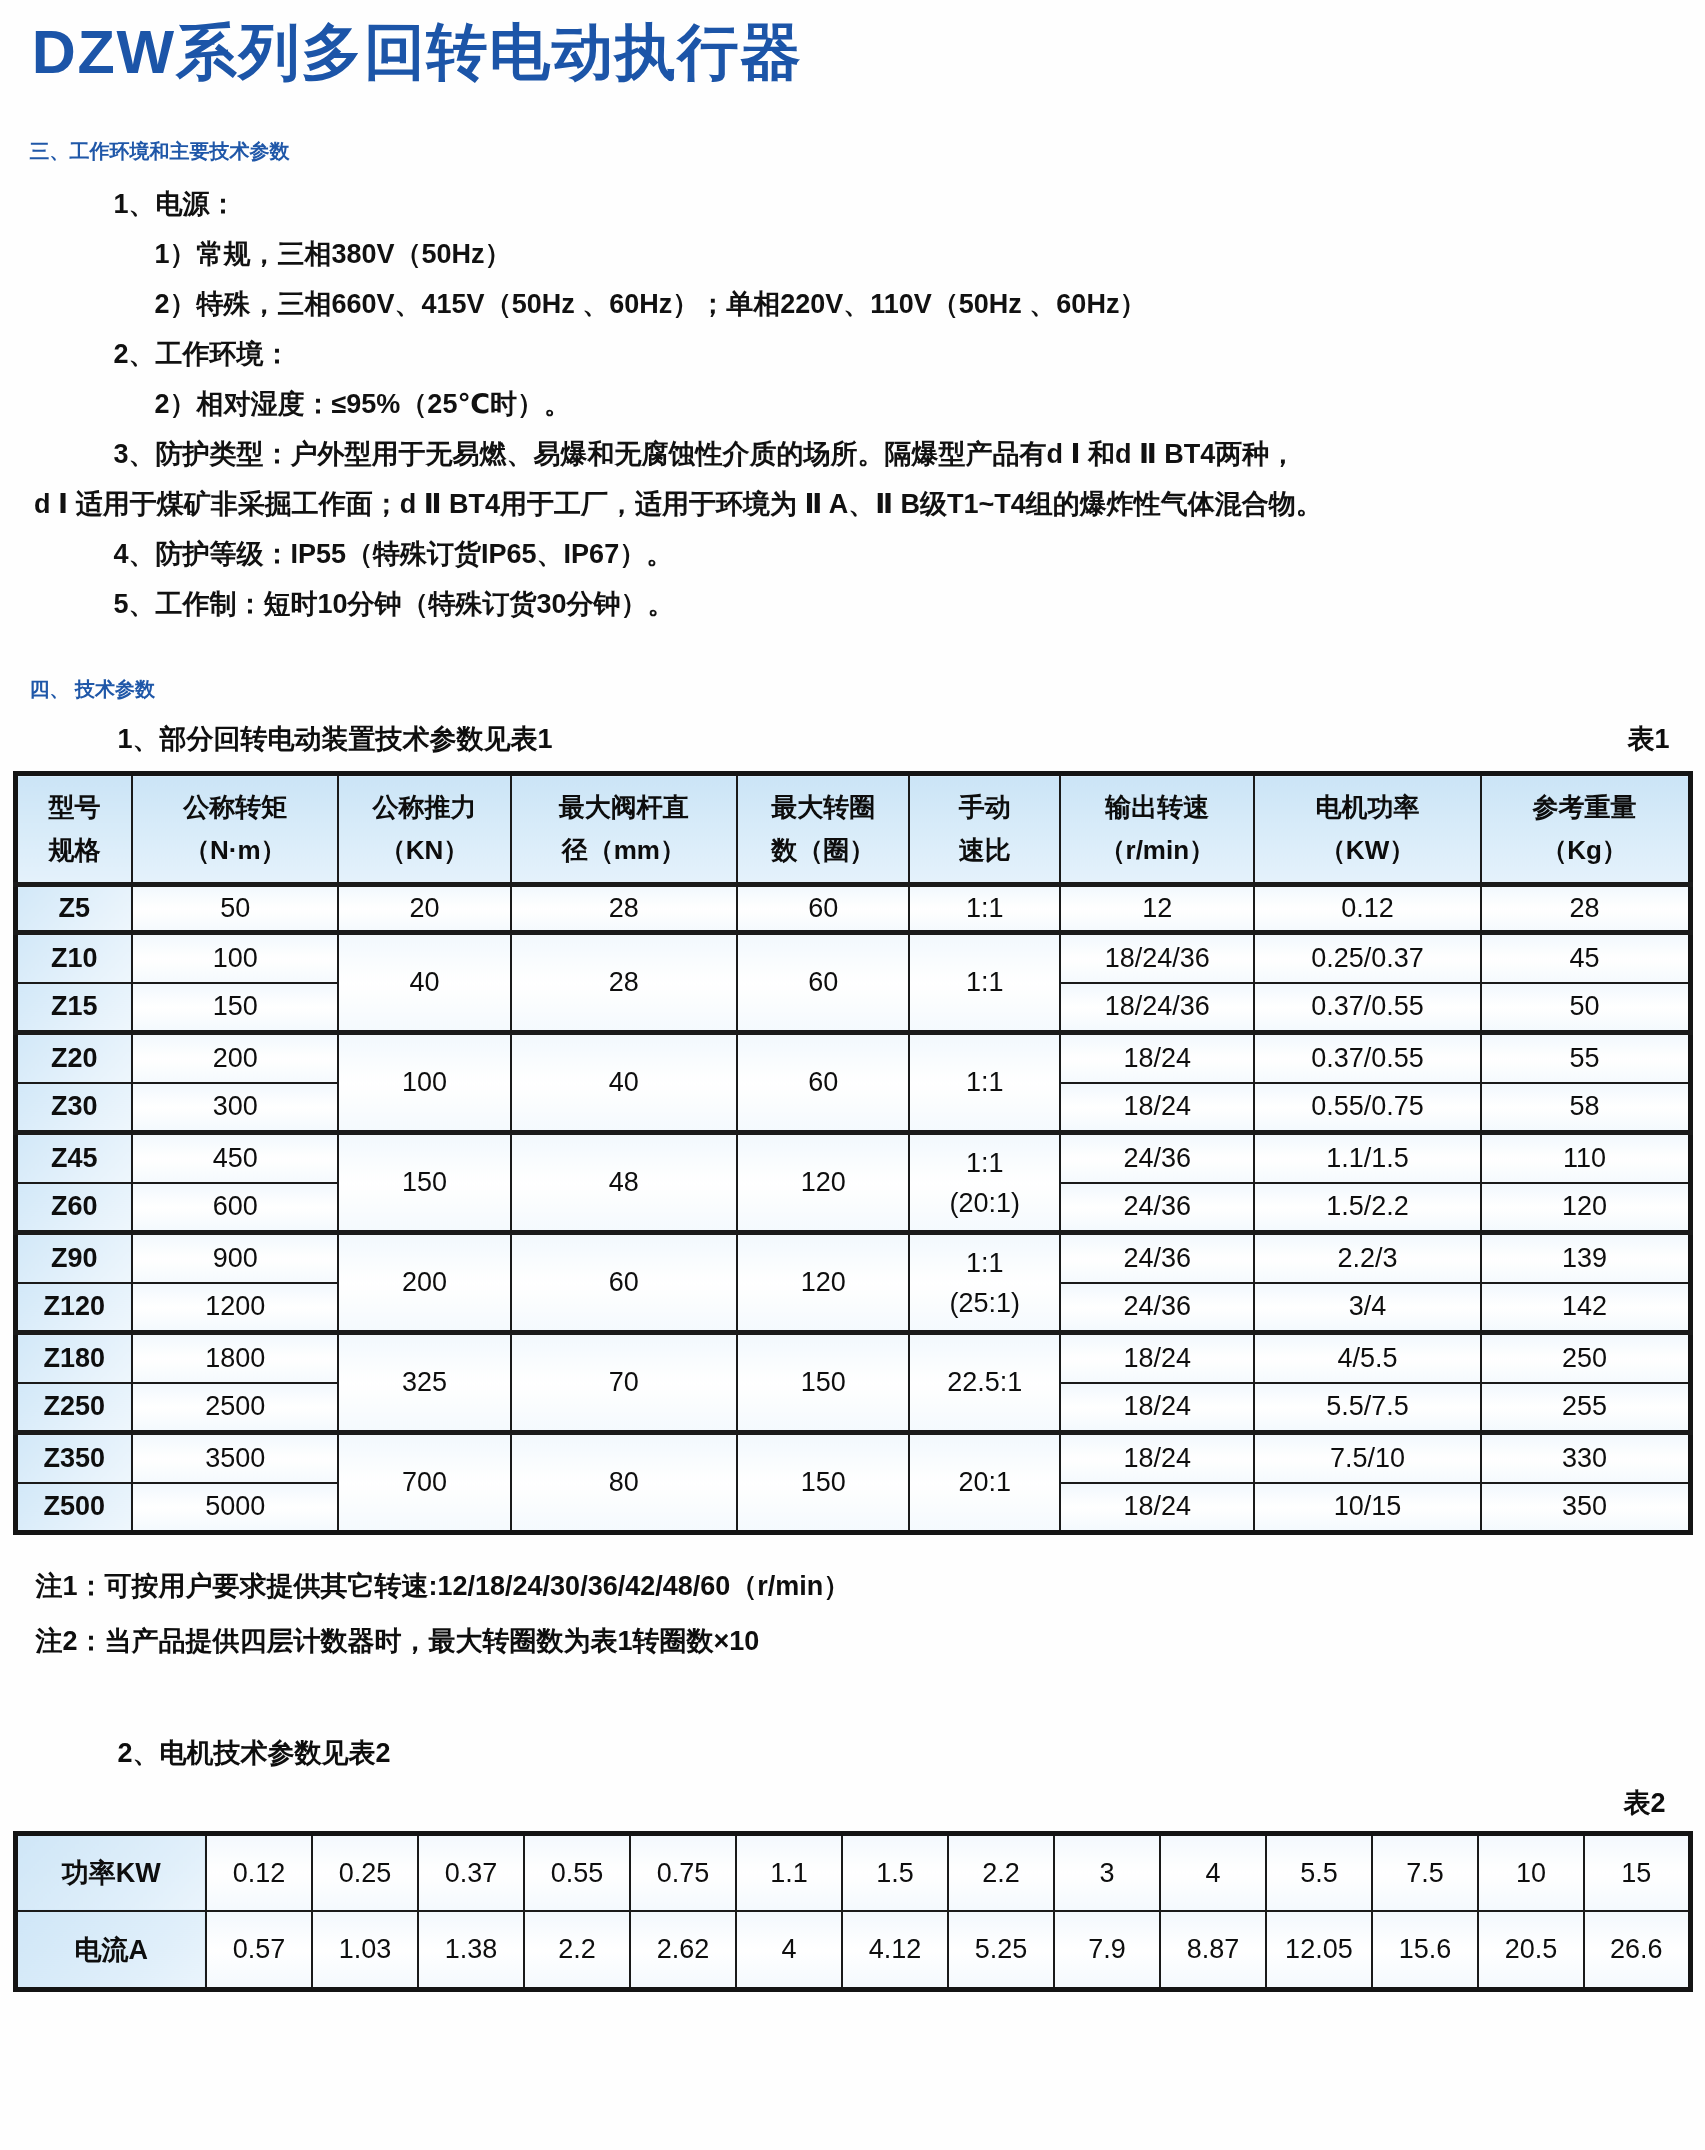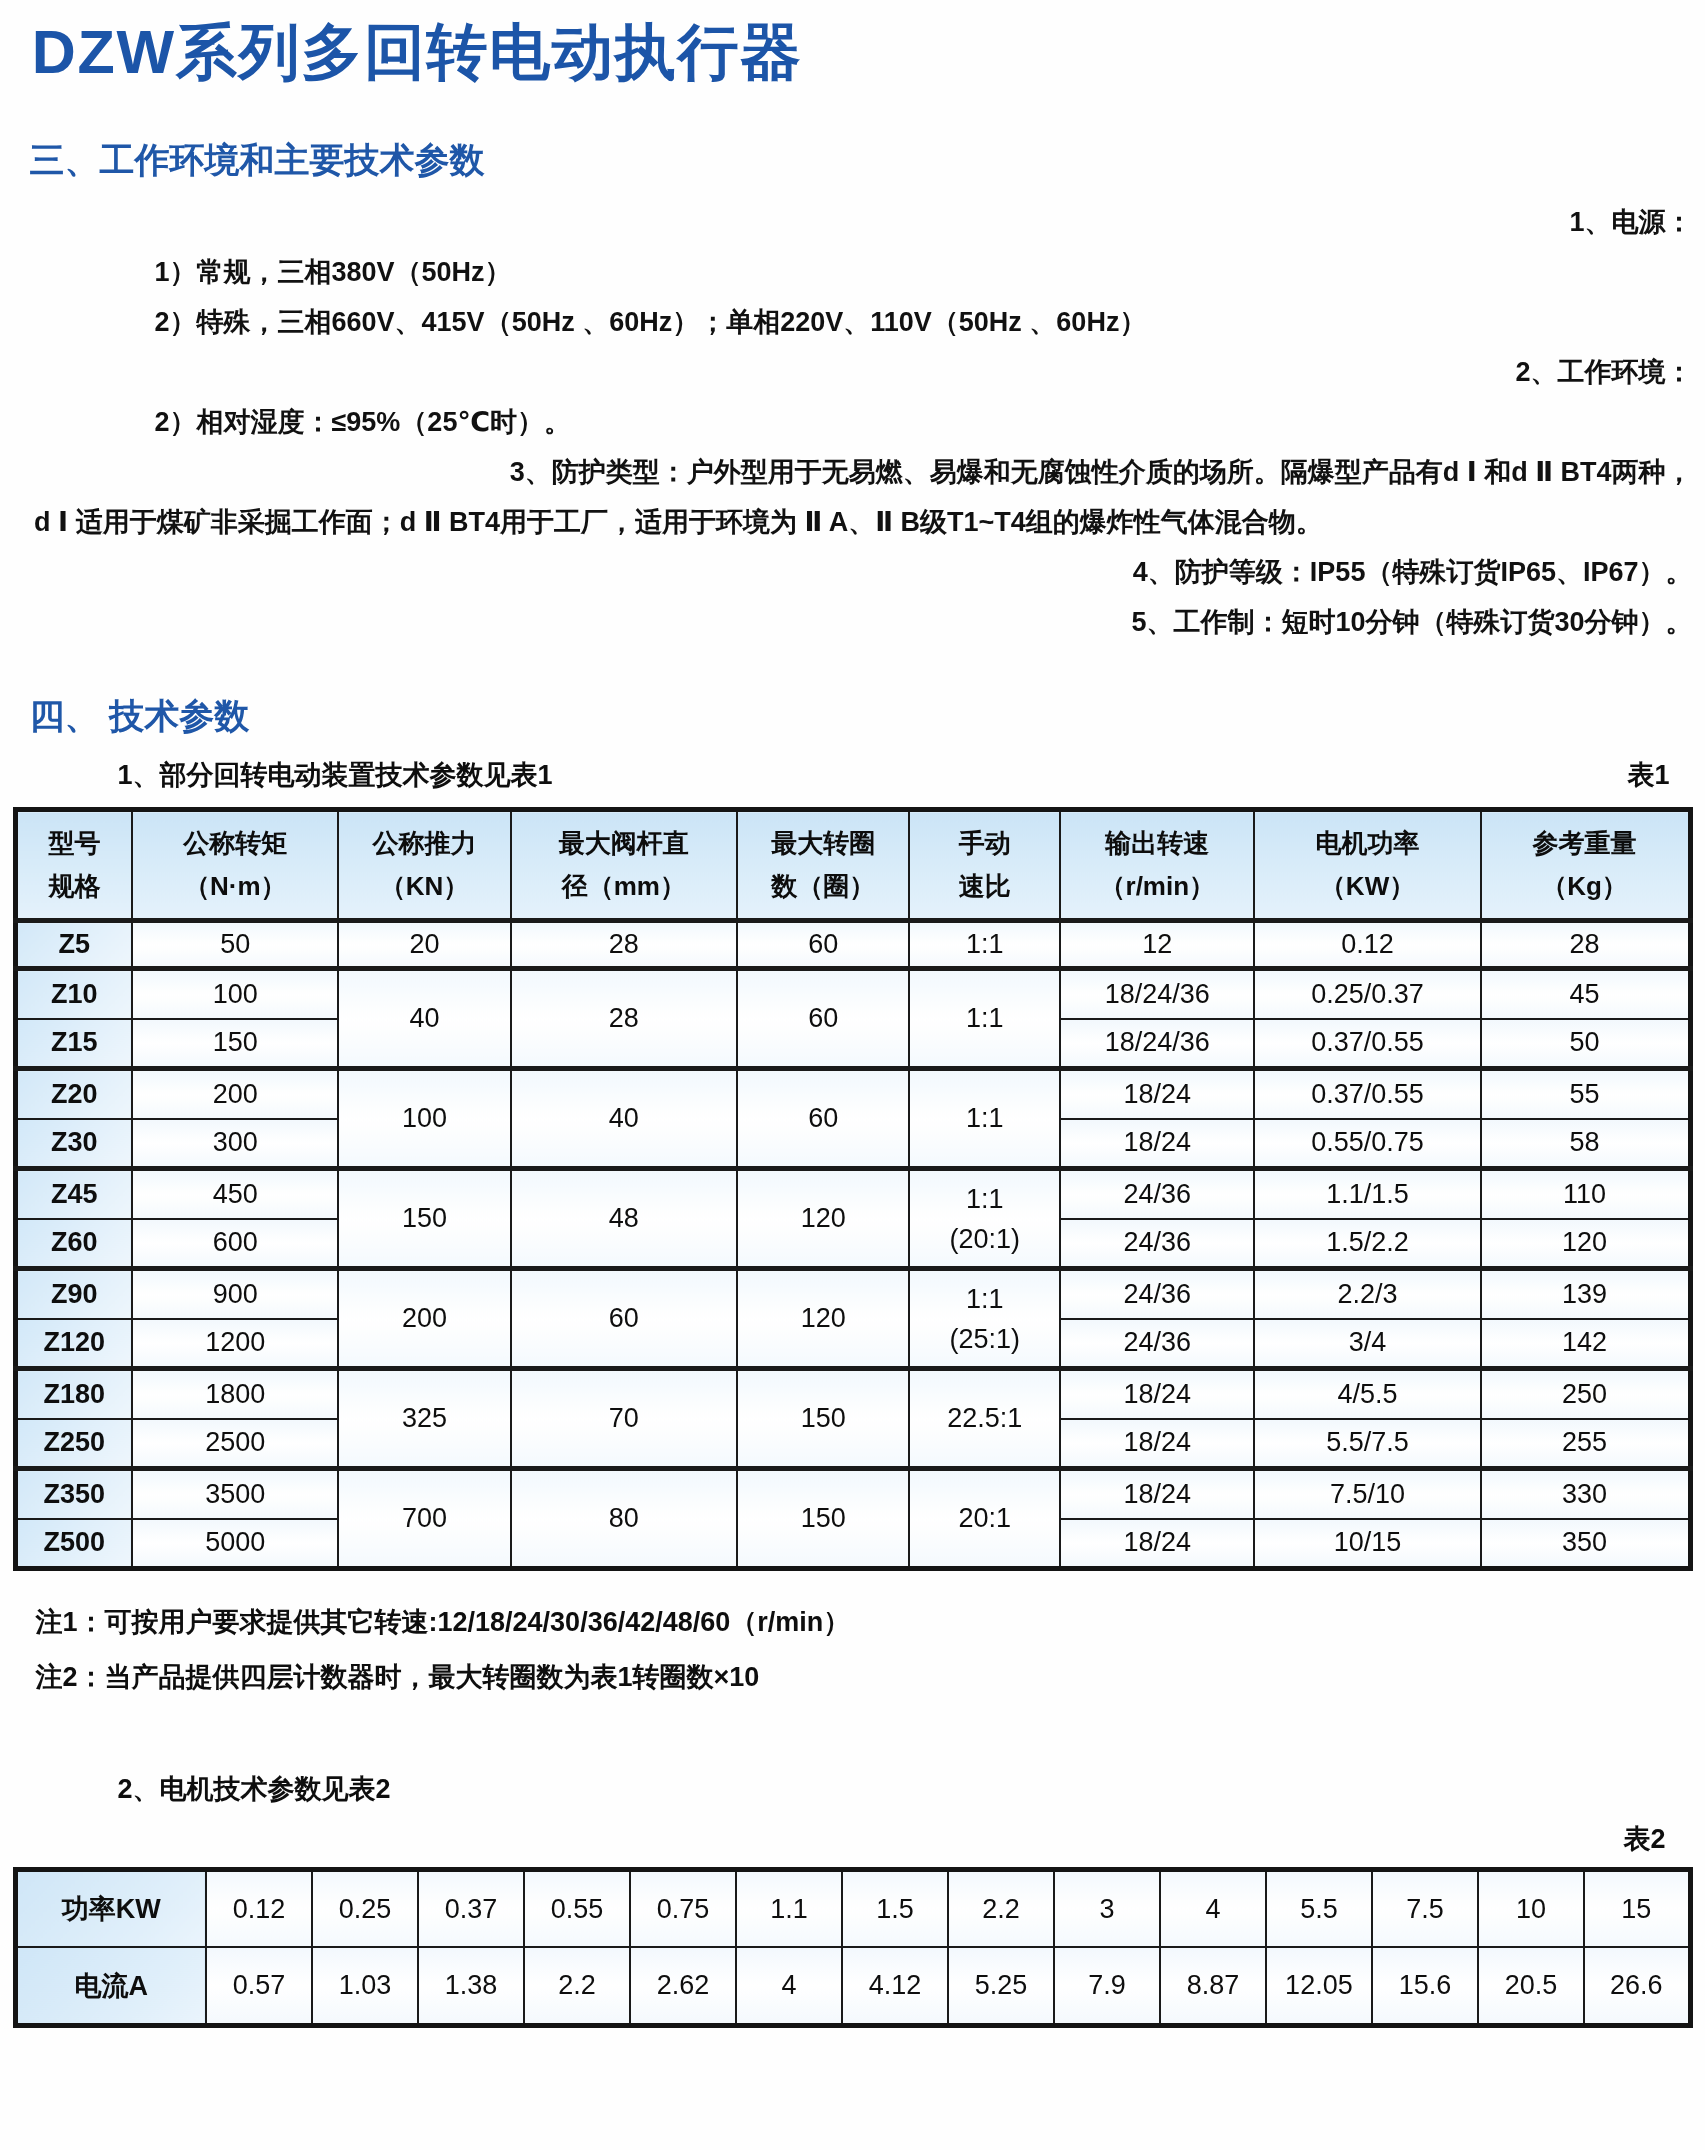--- a/index.html
+++ b/index.html
@@ -6,27 +6,27 @@
   body{
     width:1705px;height:2151px;overflow:hidden;box-sizing:border-box;
     background:#fefefe;color:#0e0e0e;position:relative;
     font-family:"Liberation Sans","DejaVu Sans",sans-serif;
     padding:5.7px 12.5px 0 12.5px;
   }
   .page-title{
     color:#1c55a8;font-size:61px;font-weight:800;line-height:1.25;
     margin:8px 0 0 19.3px;letter-spacing:1.7px;
   }
-  .h-blue{color:#1f57a8;font-size:35px;font-weight:700;line-height:1.2;}
+  .h-blue{color:#1f57a8;font-size:20px;font-weight:700;line-height:1.2;}
   .h3{margin:49px 0 0 17px;}
   .h4{margin:48px 0 0 17px;}
   .spec-lines{margin-top:16px;font-size:27px;font-weight:600;color:#111;}
   .line{line-height:50px;white-space:nowrap;}
   .ind0{margin-left:21.6px;}
-  .ind1{margin-left:101px;text-align:right;}
+  .ind1{margin-left:101px;}
   .ind2{margin-left:142px;}
   .caption-row{
     margin:20.5px 23px 0 0;font-size:27px;font-weight:600;
     display:flex;justify-content:space-between;align-items:flex-end;
   }
   .caption1{margin-left:105px;}
   table{border-collapse:collapse;table-layout:fixed;width:1680px;margin:13.6px auto 0 auto;}
   .t1{border:5.1px solid #141414;}
   .t1 th,.t1 td{
     border:2.3px solid #1a1a1a;text-align:center;vertical-align:middle;

